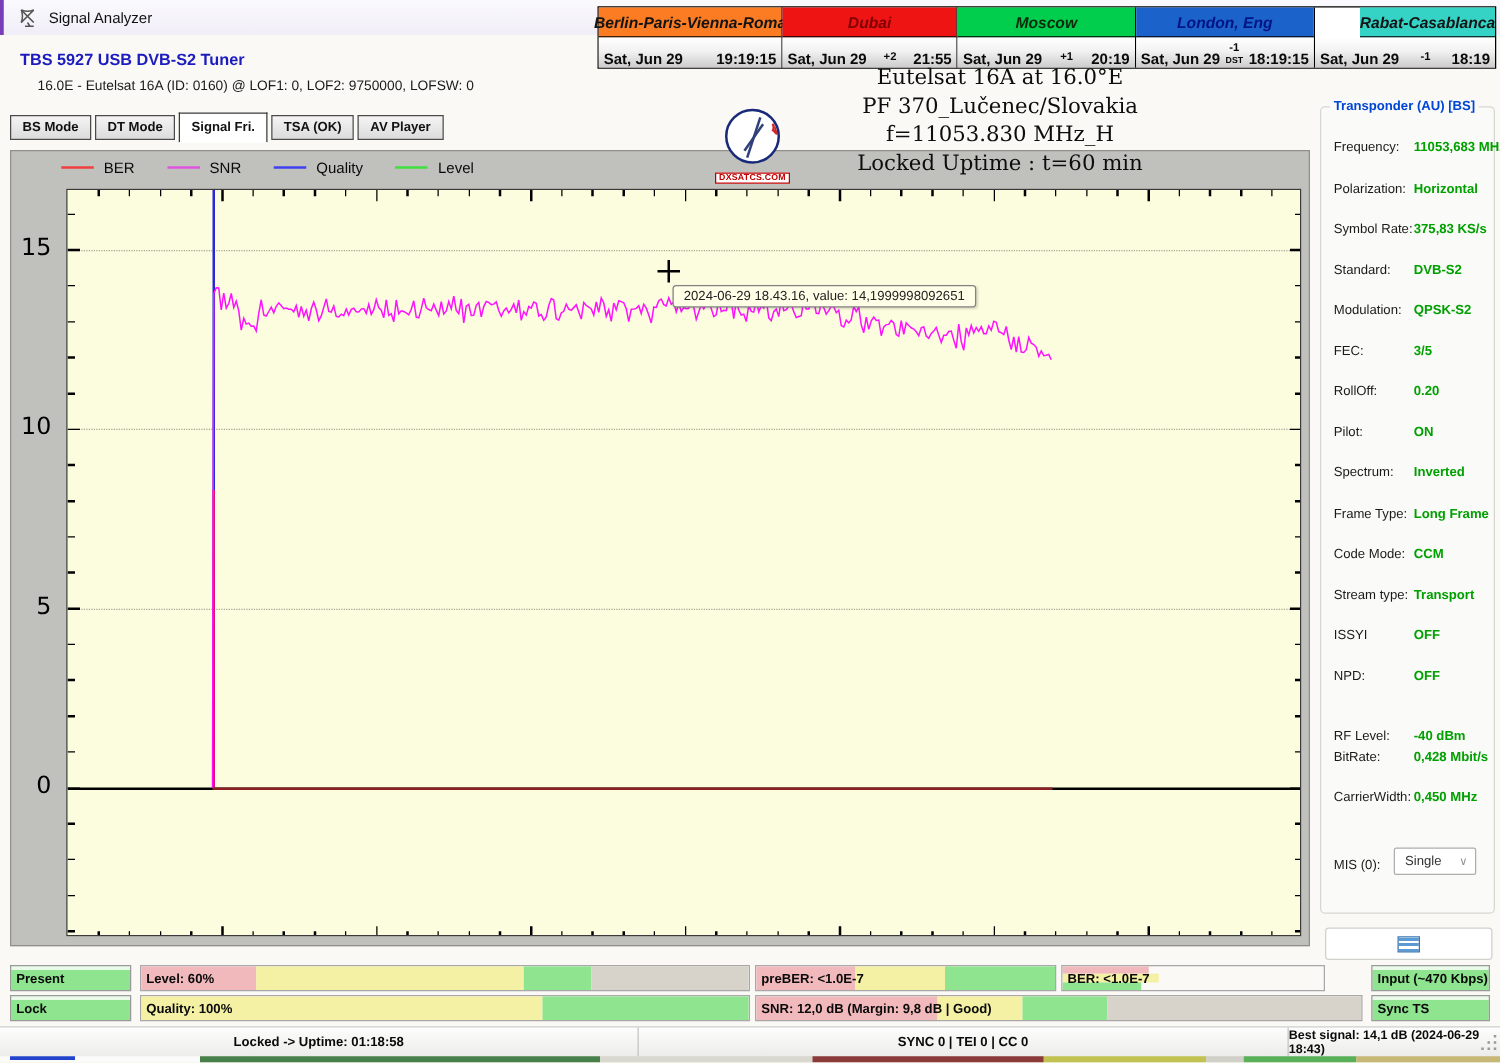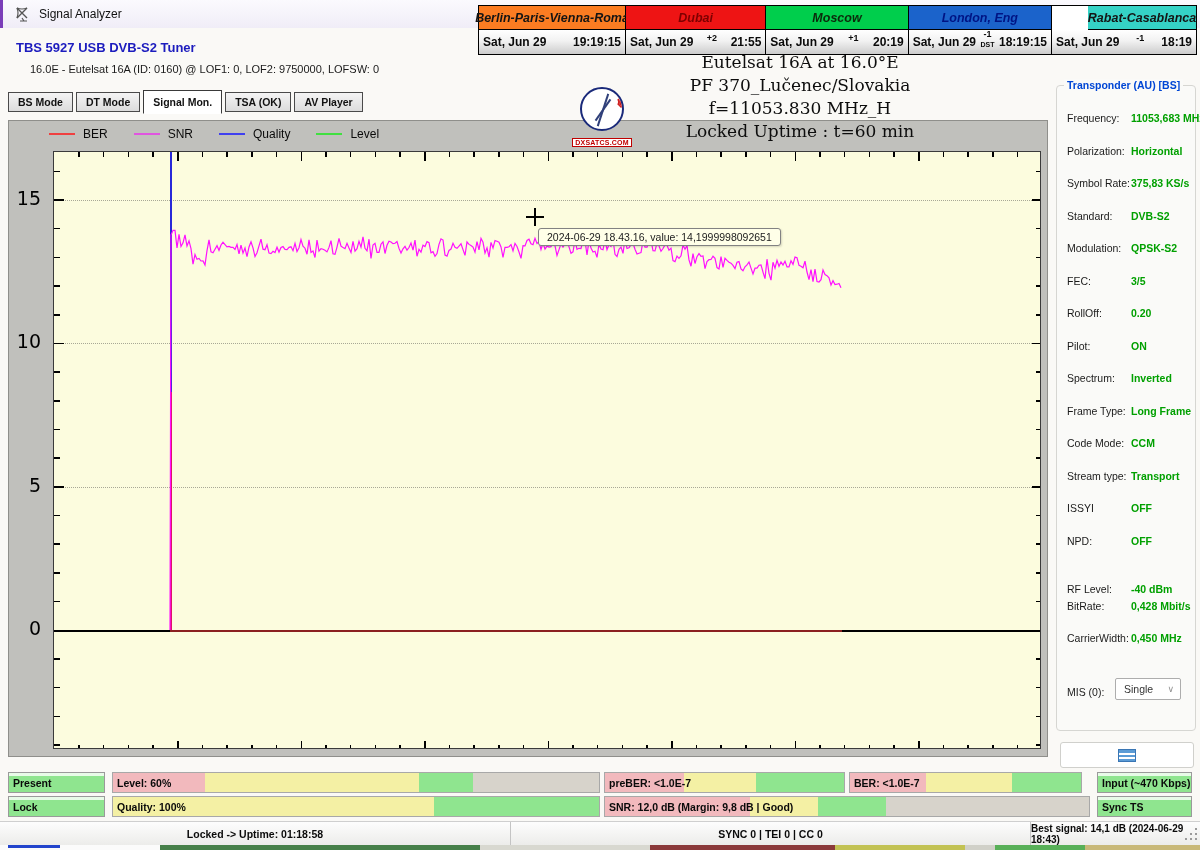--- a/index.html
+++ b/index.html
@@ -13,21 +13,21 @@
   .titlebar .apptitle { position:absolute; left:36px; top:7px; font-size:12px; color:#111; }
 
   
   .clockpanel { position:absolute; left:478px; top:5px; width:719px; height:50px;
     border:1px solid #000; display:flex; background:#fff; }
   .clockcol { height:100%; border-right:1.5px solid #000; display:flex; flex-direction:column; }
   .clockcol:last-child { border-right:none; }
   .clockcity { height:24px; border-bottom:1.5px solid #000; font-style:italic; font-weight:bold;
     font-size:12.5px; display:flex; align-items:center; justify-content:center; white-space:nowrap; }
   .clocktime { height:24px; background:linear-gradient(180deg,#FFFFFF 0%,#F2F2F2 45%,#CCCCCC 100%);
-    display:flex; align-items:center; font-weight:bold; font-size:12px; color:#0A0A0A; padding:0 4px; white-space:nowrap; }
+    display:flex; align-items:flex-end; font-weight:bold; font-size:12px; color:#0A0A0A; padding:0 4px; white-space:nowrap; }
   .clocktime .cdate { flex:0 0 auto; }
   .clocktime .coff { flex:1; text-align:center; font-size:9px; line-height:1; position:relative; top:-4px;}
   .clocktime .coff .dstlbl { display:block; font-size:7px; letter-spacing:0; top:2px; position:relative;}
   .clocktime .ctime { flex:0 0 auto; margin-left:auto; }
 
   
   .tunername { position:absolute; left:16px; top:40px; font-size:13px; font-weight:bold; color:#1C1CBE; }
   .tunerdetails { position:absolute; left:30px; top:63px; font-size:11px; color:#1A1A1A; }
 
   .centerhead { position:absolute; left:590px; top:52px; width:420px; text-align:center; z-index:30;
@@ -184,21 +184,21 @@
 <div class="centerhead">
   <div>Eutelsat 16A at 16.0°E</div>
   <div>PF 370_Lučenec/Slovakia</div>
   <div>f=11053.830 MHz_H</div>
   <div>Locked Uptime : t=60 min</div>
 </div>
 
 <div class="tabsrow">
     <div class="tab">BS Mode</div>
     <div class="tab">DT Mode</div>
-    <div class="tab active">Signal Mon.</div>
+    <div class="tab active">Signal Fri.</div>
     <div class="tab">TSA (OK)</div>
     <div class="tab">AV Player</div>
   </div>
 
 <div class="logo">
   <div class="ring">
     <span class="dishline" style="left:20px;top:4px;width:2px;height:34px;transform:rotate(18deg);"></span>
     <span class="dishline" style="left:8px;top:20px;width:26px;height:2px;transform:rotate(-55deg);"></span>
     <span class="arc" style="right:2px;top:8px;width:10px;height:10px;"></span>
     <span class="arc" style="right:0px;top:5px;width:15px;height:15px;"></span>
@@ -462,21 +462,21 @@
       <div class="seg" style="width: 11%; background: rgb(143, 229, 143);"></div>
       <div class="seg" style="width: 26%; background: rgb(215, 211, 203);"></div>
       <div class="barlabel">Level: 60%</div>
     </div>
     <div class="stbar" style="left: 604px; width: 241px;">
       <div class="seg" style="width: 33%; background: rgb(242, 185, 189);"></div>
       <div class="seg" style="width: 30%; background: rgb(244, 240, 164);"></div>
       <div class="seg" style="width: 37%; background: rgb(143, 229, 143);"></div>
       <div class="barlabel">preBER: &lt;1.0E-7</div>
     </div>
-    <div class="stbar" style="left: 849px; width: 233px;">
+    <div class="stbar" style="left: 849px; width: 211px; flex-direction: column;">
       <div class="seg" style="width: 33%; background: rgb(242, 185, 189);"></div>
       <div class="seg" style="width: 37%; background: rgb(244, 240, 164);"></div>
       <div class="seg" style="width: 30%; background: rgb(143, 229, 143);"></div>
       <div class="barlabel">BER: &lt;1.0E-7</div>
     </div>
     <div class="stbtn" style="left: 1097px; width: 95px;">Input (~470 Kbps)</div>
   </div>
 <div class="statusrow" id="statusrow1" style="top:796px;">
     <div class="stbtn" style="left: 8px; width: 97px; text-align: center;">Lock</div>
     <div class="stbar" style="left: 112px; width: 488px;">

